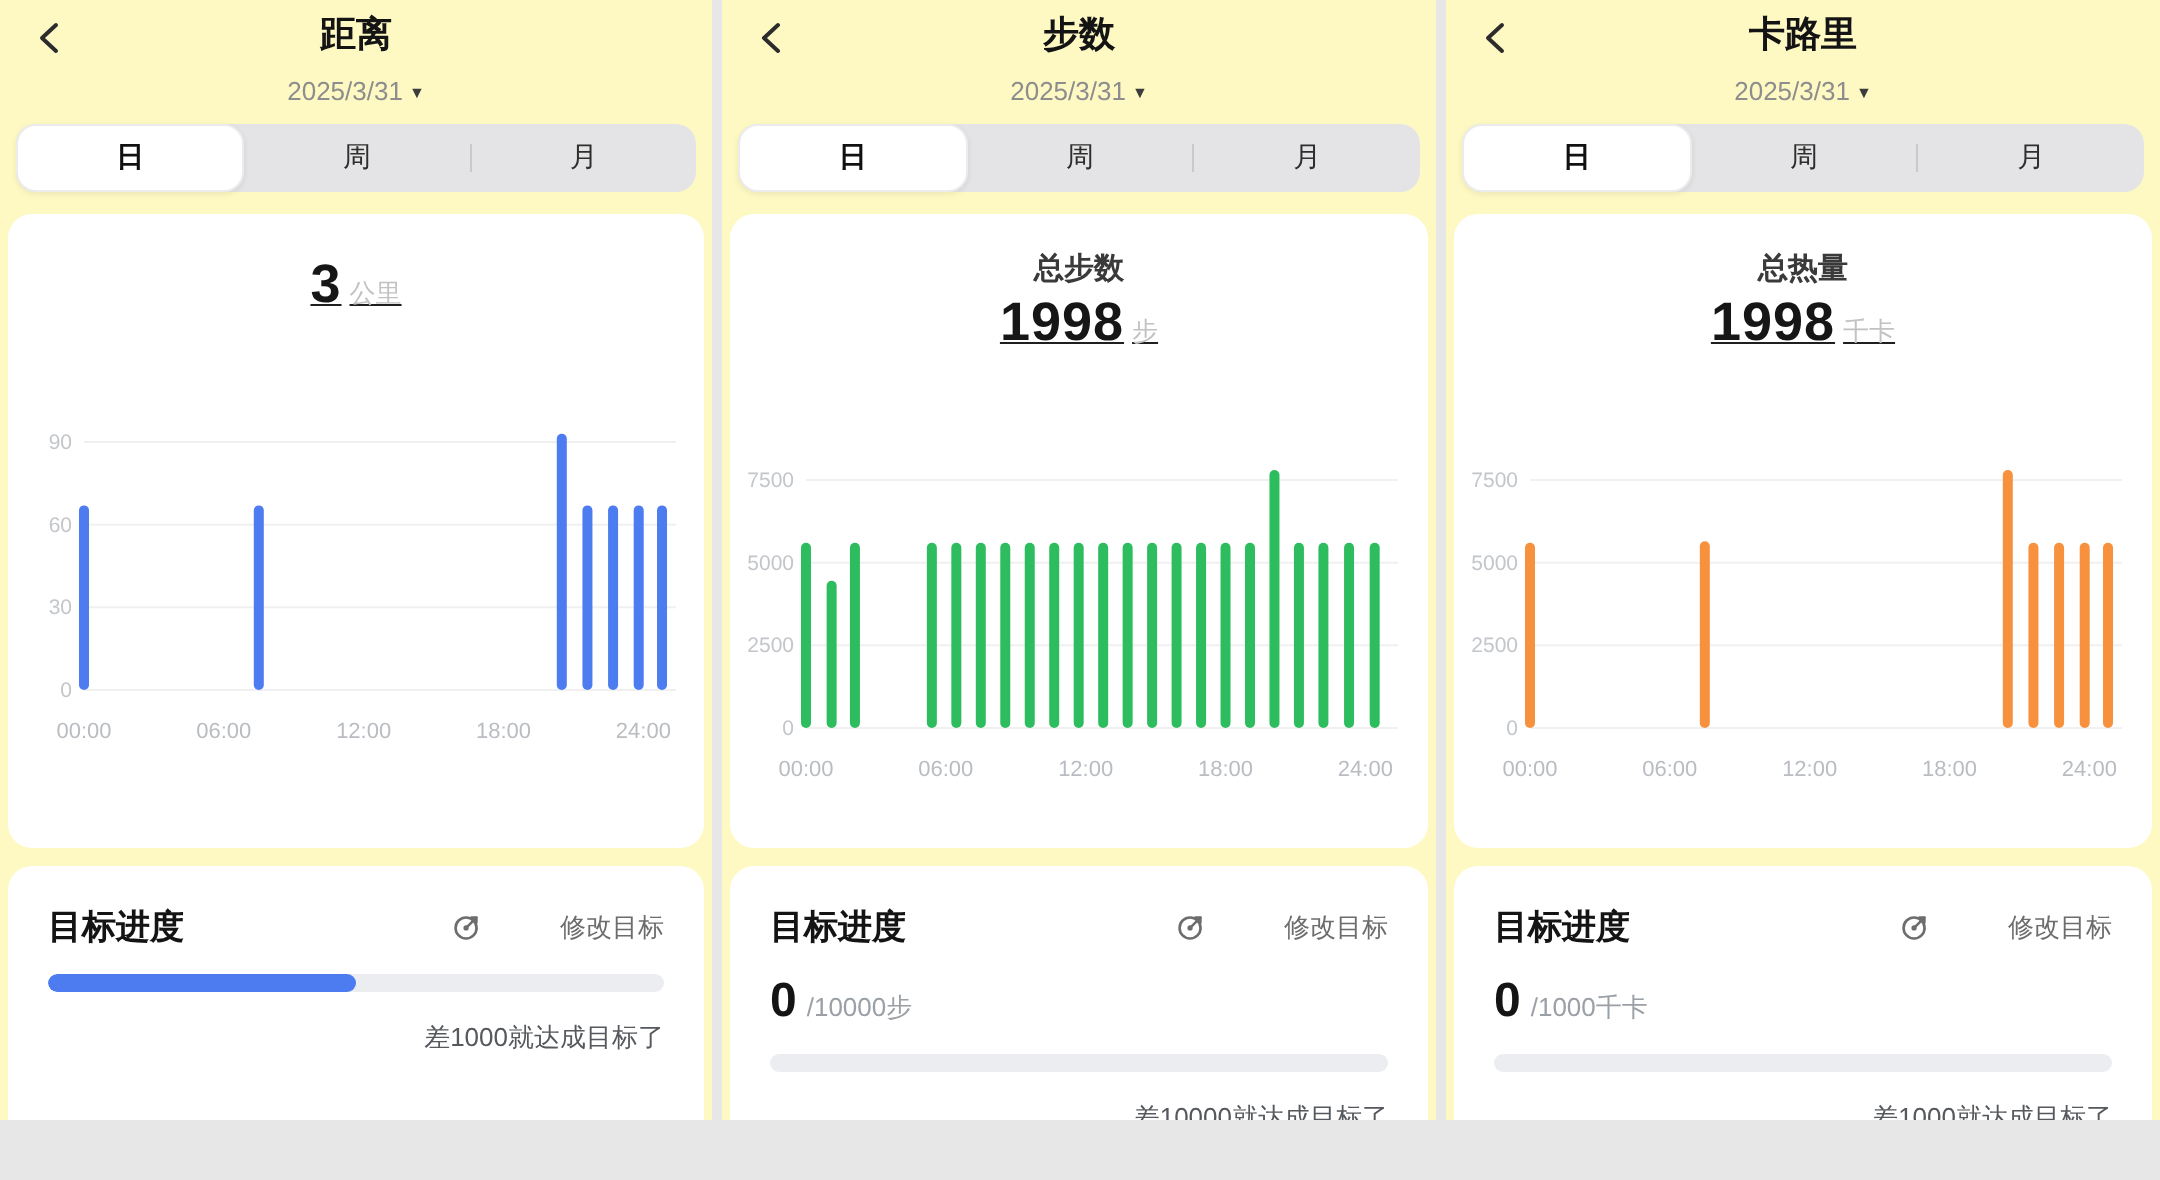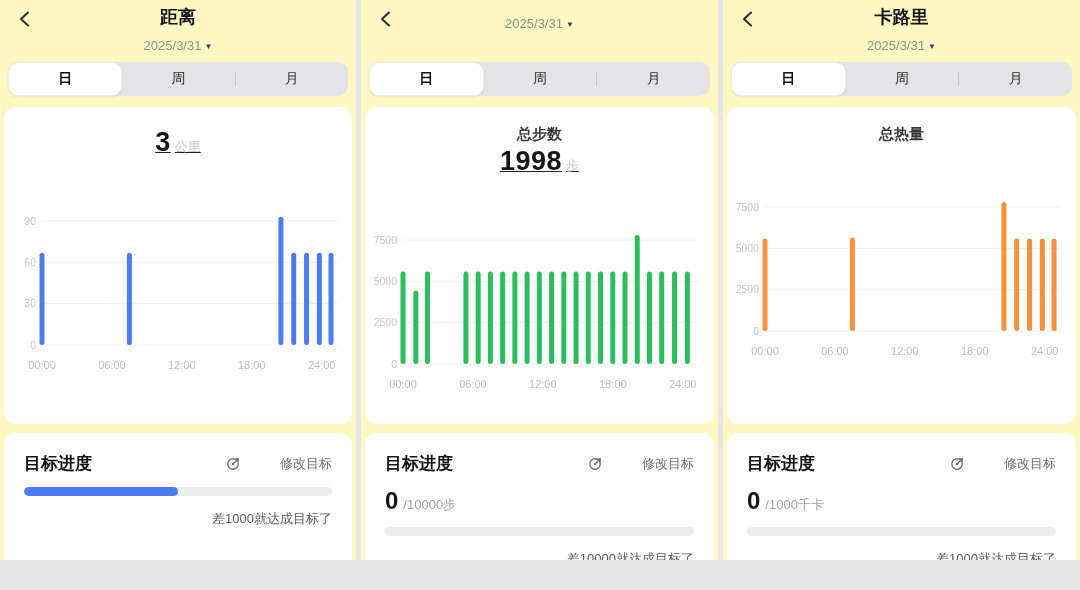--- a/index.html
+++ b/index.html
@@ -133,20 +133,21 @@
     </div>
   </div>
 
   <div class="panel">
     <div class="hdr">
       <div class="back">
         <svg width="18" height="18" viewBox="0 0 18 18">
             <polyline points="12,2.5 5,9 12,15.5" fill="none" stroke="#2c2c2c" stroke-width="2" stroke-linecap="round" stroke-linejoin="round"></polyline>
           </svg>
       </div>
+      <div class="hdr-title">步数</div>
       <div class="hdr-date"><span>2025/3/31</span><span class="caret">▼</span></div>
     </div>
     <div class="tabs">
       <div class="tab sel">日</div>
       <div class="tab">周</div>
       <div class="tab-divider"></div>
       <div class="tab">月</div>
     </div>
     <div class="card chart-card">
       <div class="sum-label">总步数</div>
@@ -226,20 +227,23 @@
       <div class="hdr-date"><span>2025/3/31</span><span class="caret">▼</span></div>
     </div>
     <div class="tabs">
       <div class="tab sel">日</div>
       <div class="tab">周</div>
       <div class="tab-divider"></div>
       <div class="tab">月</div>
     </div>
     <div class="card chart-card">
       <div class="sum-label">总热量</div>
+      <div class="sum-value">
+        <span class="num">1998</span><span class="unit">千卡</span>
+      </div>
       <svg class="chart" viewBox="0 0 348 200">
           <line x1="38" y1="26" x2="334" y2="26" stroke="#f0f0f1" stroke-width="1"></line>
           <line x1="38" y1="67.33333333333333" x2="334" y2="67.33333333333333" stroke="#f0f0f1" stroke-width="1"></line>
           <line x1="38" y1="108.66666666666666" x2="334" y2="108.66666666666666" stroke="#f0f0f1" stroke-width="1"></line>
           <line x1="38" y1="150" x2="334" y2="150" stroke="#f0f0f1" stroke-width="1"></line>
           <text x="32" y="29.5" text-anchor="end" fill="#c3c6ca" font-size="10.5">7500</text>
           <text x="32" y="70.83333333333333" text-anchor="end" fill="#c3c6ca" font-size="10.5">5000</text>
           <text x="32" y="112.16666666666666" text-anchor="end" fill="#c3c6ca" font-size="10.5">2500</text>
           <text x="32" y="153.5" text-anchor="end" fill="#c3c6ca" font-size="10.5">0</text>
           <text x="38" y="174" text-anchor="middle" fill="#b9bdc2" font-size="11">00:00</text>

